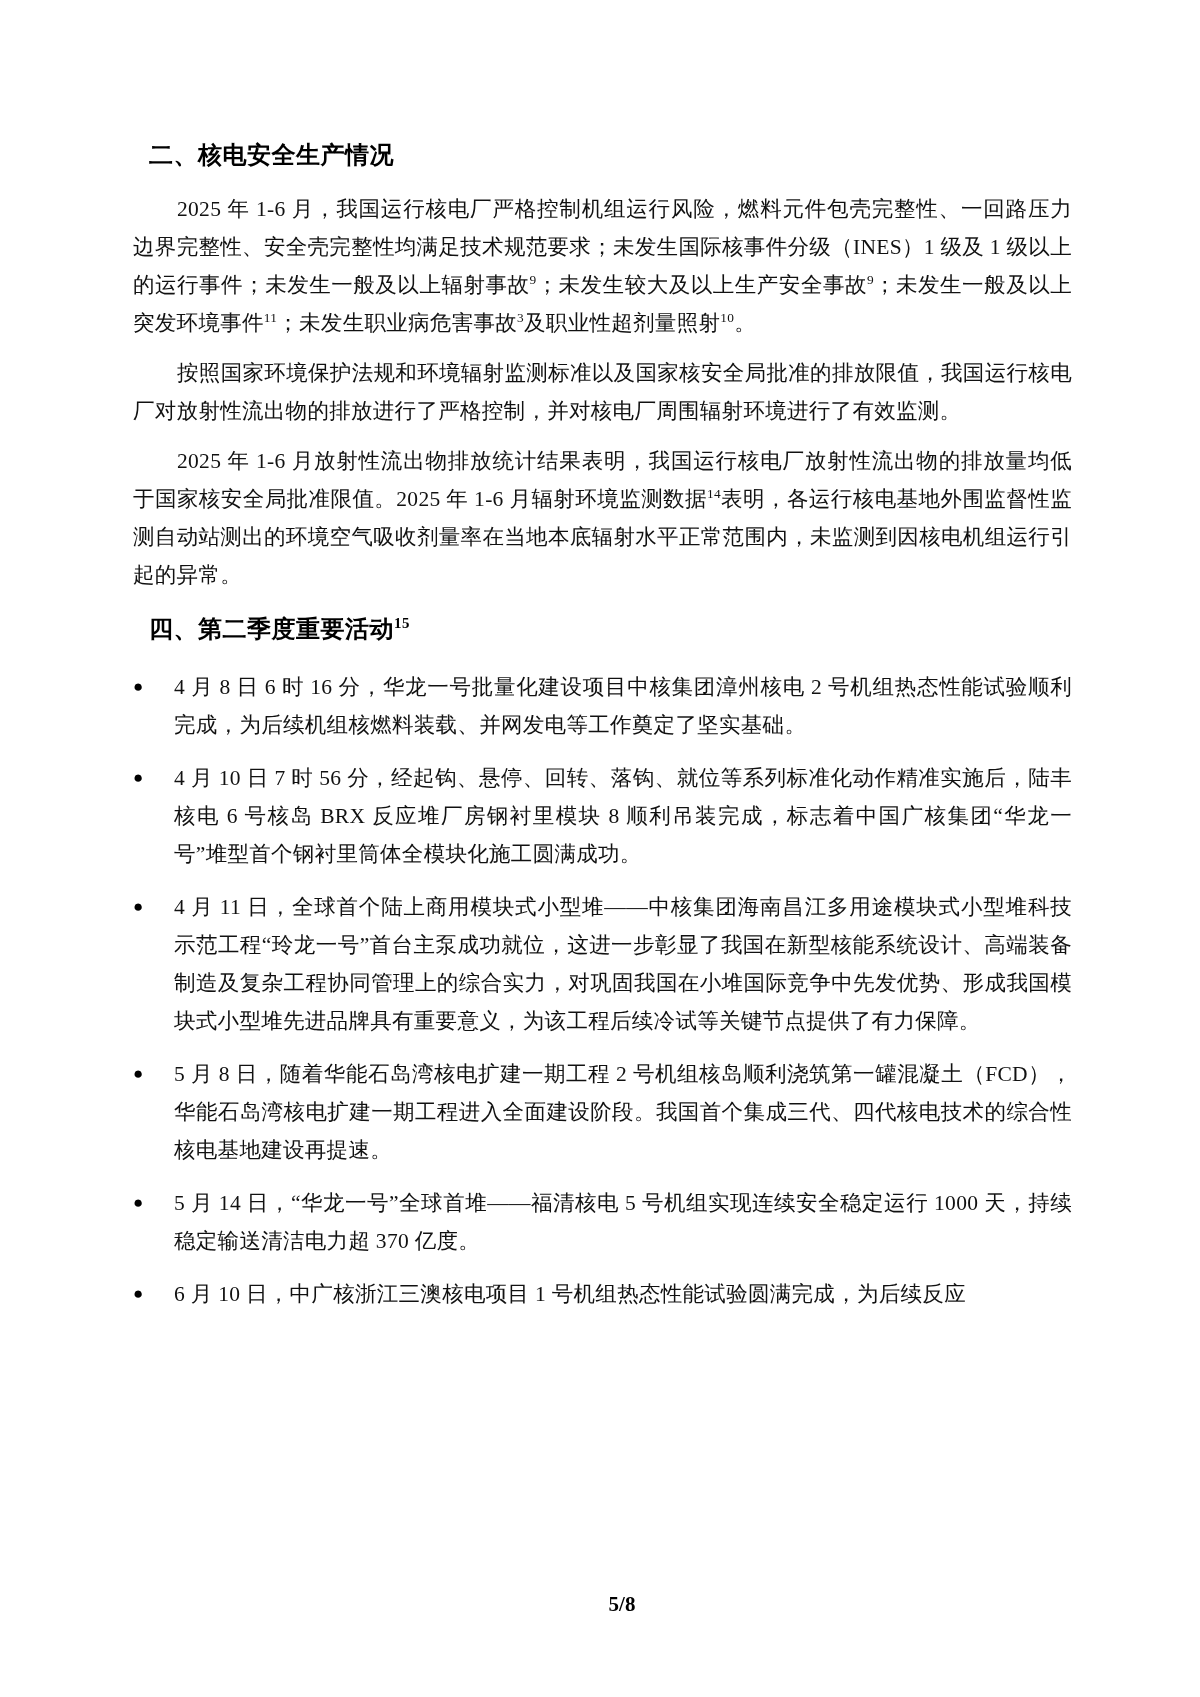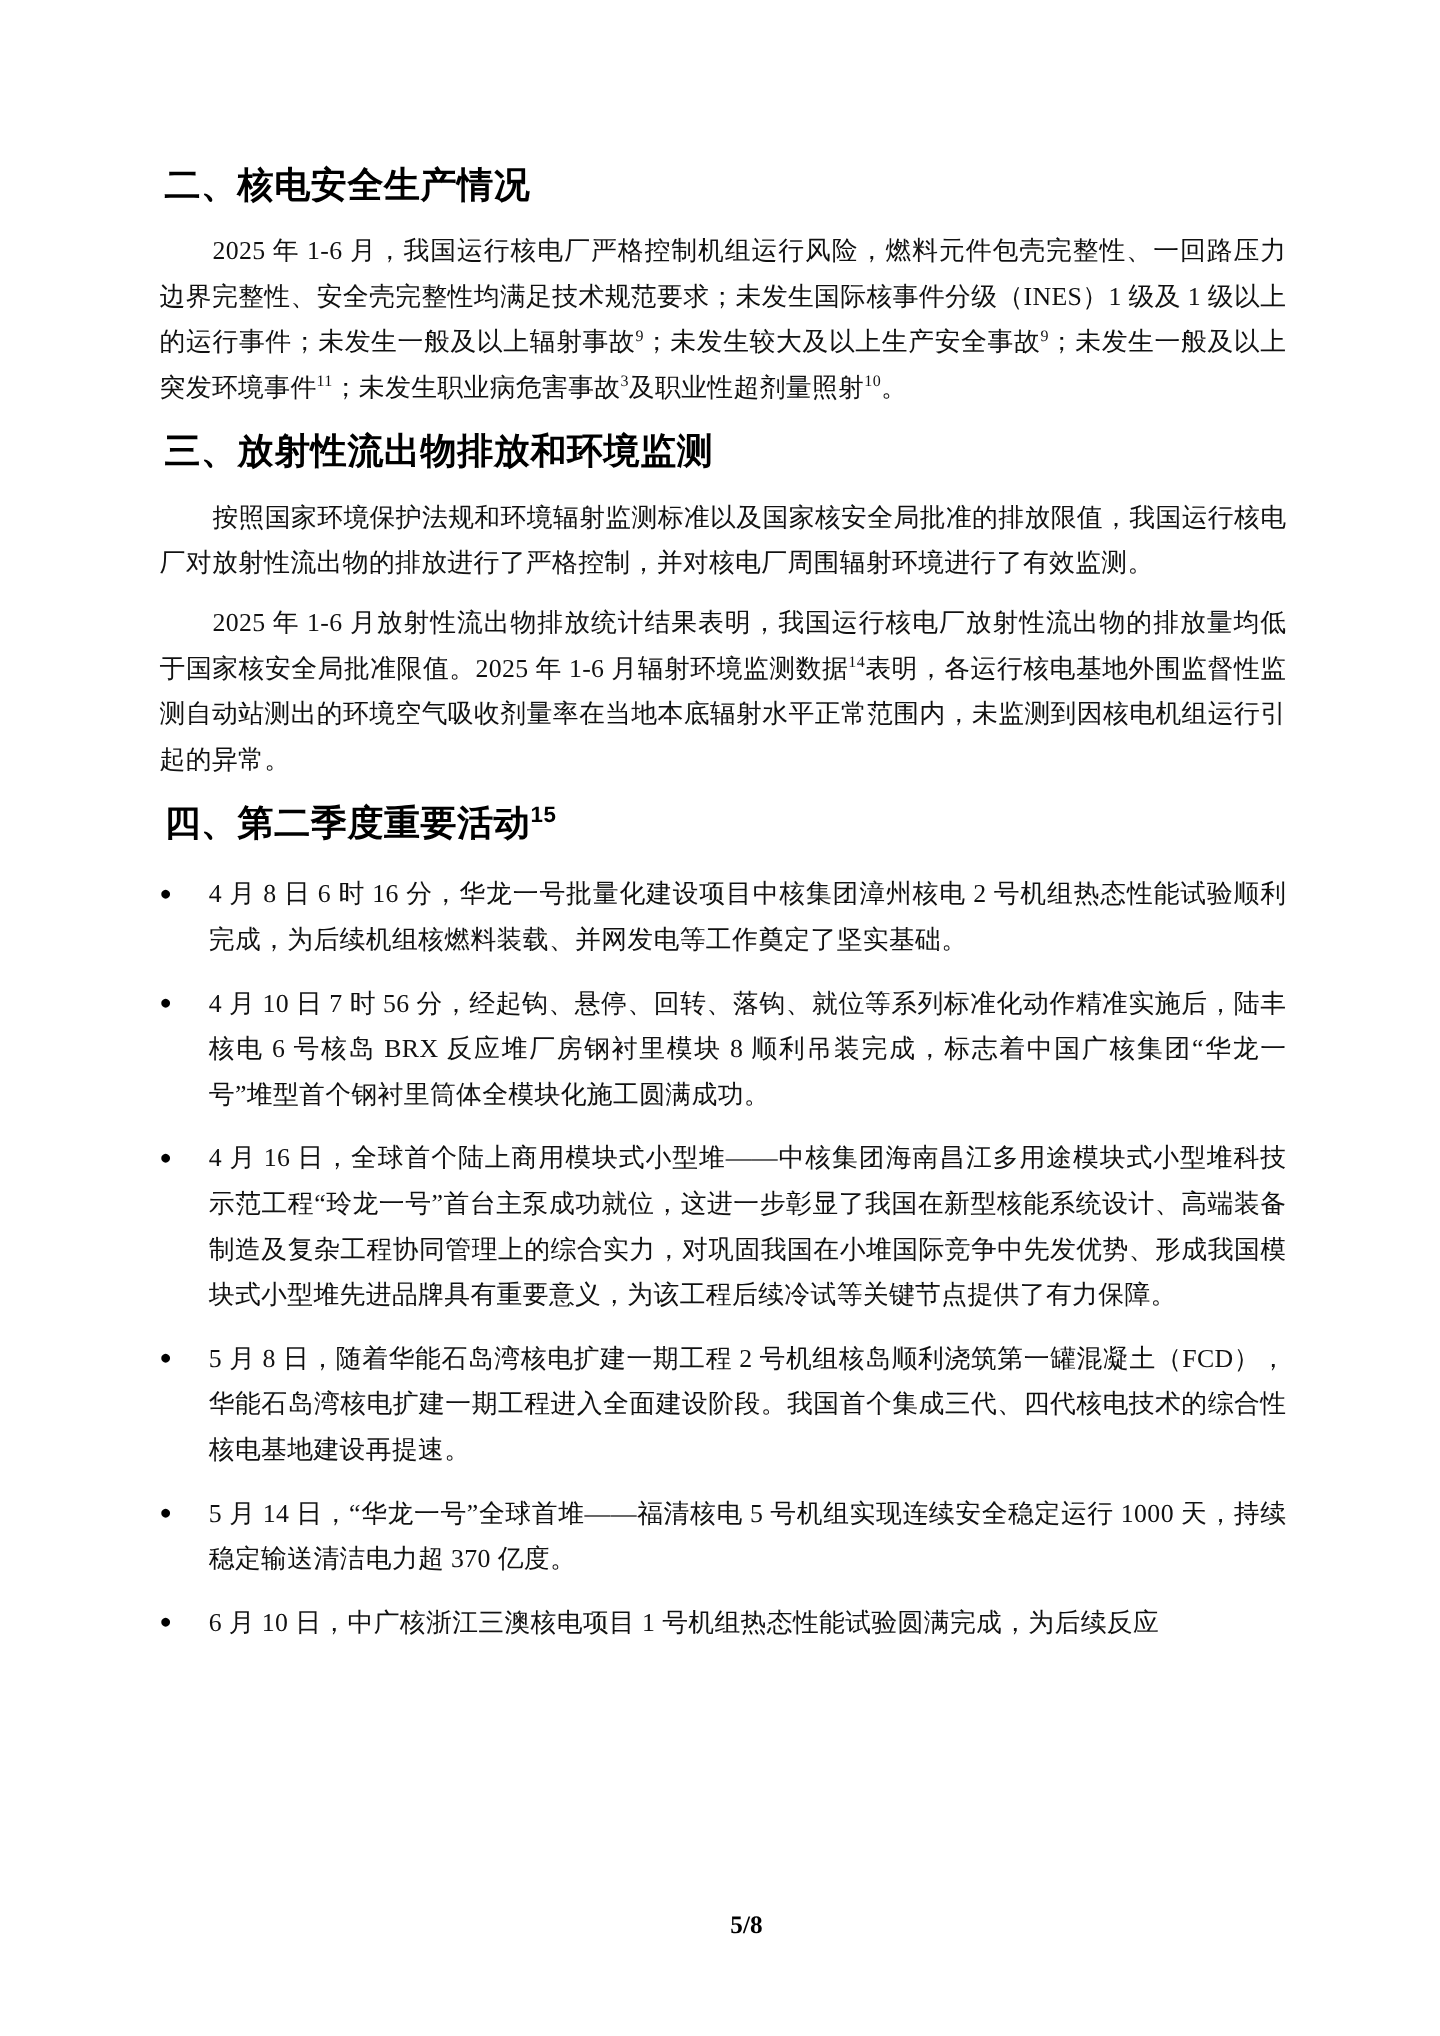--- a/index.html
+++ b/index.html
@@ -12,26 +12,26 @@
     width: 1200px;
     height: 1697px;
     background: #ffffff;
     color: #111111;
     font-family: "Liberation Serif", "DejaVu Serif", serif;
     box-sizing: border-box;
     padding: 140px 128px 0 133px;
     overflow: hidden;
   }
   .hd {
-    font-family: Liberation Sans, sans-serif;
+    font-family: Liberation Serif, serif;
     font-weight: 700;
-    font-size: 30px;
+    font-size: 24px;
     line-height: 30px;
     color: #000000;
-    margin: 20px 0 20px 4px;
+    margin: 20px 0 20px 16px;
     letter-spacing: 0.5px;
   }
   .hd:first-child { margin-top: 0; }
   .para {
     font-size: 21.5px;
     line-height: 38px;
     text-align: justify;
     text-indent: 44px;
     margin: 0 0 12px 0;
     letter-spacing: 0.3px;
@@ -74,21 +74,20 @@
 </style>
 </head>
 <body>
 
 <div class="page">
 
   <h2 class="hd">二、核电安全生产情况</h2>
 
   <p class="para">2025 年 1-6 月，我国运行核电厂严格控制机组运行风险，燃料元件包壳完整性、一回路压力边界完整性、安全壳完整性均满足技术规范要求；未发生国际核事件分级（INES）1 级及 1 级以上的运行事件；未发生一般及以上辐射事故<sup>9</sup>；未发生较大及以上生产安全事故<sup>9</sup>；未发生一般及以上突发环境事件<sup>11</sup>；未发生职业病危害事故<sup>3</sup>及职业性超剂量照射<sup>10</sup>。</p>
 
-  <h2 class="hd">三、放射性流出物排放和环境监测</h2>
 
   <p class="para">按照国家环境保护法规和环境辐射监测标准以及国家核安全局批准的排放限值，我国运行核电厂对放射性流出物的排放进行了严格控制，并对核电厂周围辐射环境进行了有效监测。</p>
 
   <p class="para">2025 年 1-6 月放射性流出物排放统计结果表明，我国运行核电厂放射性流出物的排放量均低于国家核安全局批准限值。2025 年 1-6 月辐射环境监测数据<sup>14</sup>表明，各运行核电基地外围监督性监测自动站测出的环境空气吸收剂量率在当地本底辐射水平正常范围内，未监测到因核电机组运行引起的异常。</p>
 
   <h2 class="hd">四、第二季度重要活动<sup>15</sup></h2>
 
   <div class="bullets">
 
     <div class="li">
@@ -96,21 +95,21 @@
       <span class="li-text">4 月 8 日 6 时 16 分，华龙一号批量化建设项目中核集团漳州核电 2 号机组热态性能试验顺利完成，为后续机组核燃料装载、并网发电等工作奠定了坚实基础。</span>
     </div>
 
     <div class="li">
       <span class="dot">●</span>
       <span class="li-text">4 月 10 日 7 时 56 分，经起钩、悬停、回转、落钩、就位等系列标准化动作精准实施后，陆丰核电 6 号核岛 BRX 反应堆厂房钢衬里模块 8 顺利吊装完成，标志着中国广核集团“华龙一号”堆型首个钢衬里筒体全模块化施工圆满成功。</span>
     </div>
 
     <div class="li">
       <span class="dot">●</span>
-      <span class="li-text">4 月 16 日，全球首个陆上商用模块式小型堆——中核集团海南昌江多用途模块式小型堆科技示范工程“玲龙一号”首台主泵成功就位，这进一步彰显了我国在新型核能系统设计、高端装备制造及复杂工程协同管理上的综合实力，对巩固我国在小堆国际竞争中先发优势、形成我国模块式小型堆先进品牌具有重要意义，为该工程后续冷试等关键节点提供了有力保障。</span>
+      <span class="li-text">4 月 11 日，全球首个陆上商用模块式小型堆——中核集团海南昌江多用途模块式小型堆科技示范工程“玲龙一号”首台主泵成功就位，这进一步彰显了我国在新型核能系统设计、高端装备制造及复杂工程协同管理上的综合实力，对巩固我国在小堆国际竞争中先发优势、形成我国模块式小型堆先进品牌具有重要意义，为该工程后续冷试等关键节点提供了有力保障。</span>
     </div>
 
     <div class="li">
       <span class="dot">●</span>
       <span class="li-text">5 月 8 日，随着华能石岛湾核电扩建一期工程 2 号机组核岛顺利浇筑第一罐混凝土（FCD），华能石岛湾核电扩建一期工程进入全面建设阶段。我国首个集成三代、四代核电技术的综合性核电基地建设再提速。</span>
     </div>
 
     <div class="li">
       <span class="dot">●</span>
       <span class="li-text">5 月 14 日，“华龙一号”全球首堆——福清核电 5 号机组实现连续安全稳定运行 1000 天，持续稳定输送清洁电力超 370 亿度。</span>

